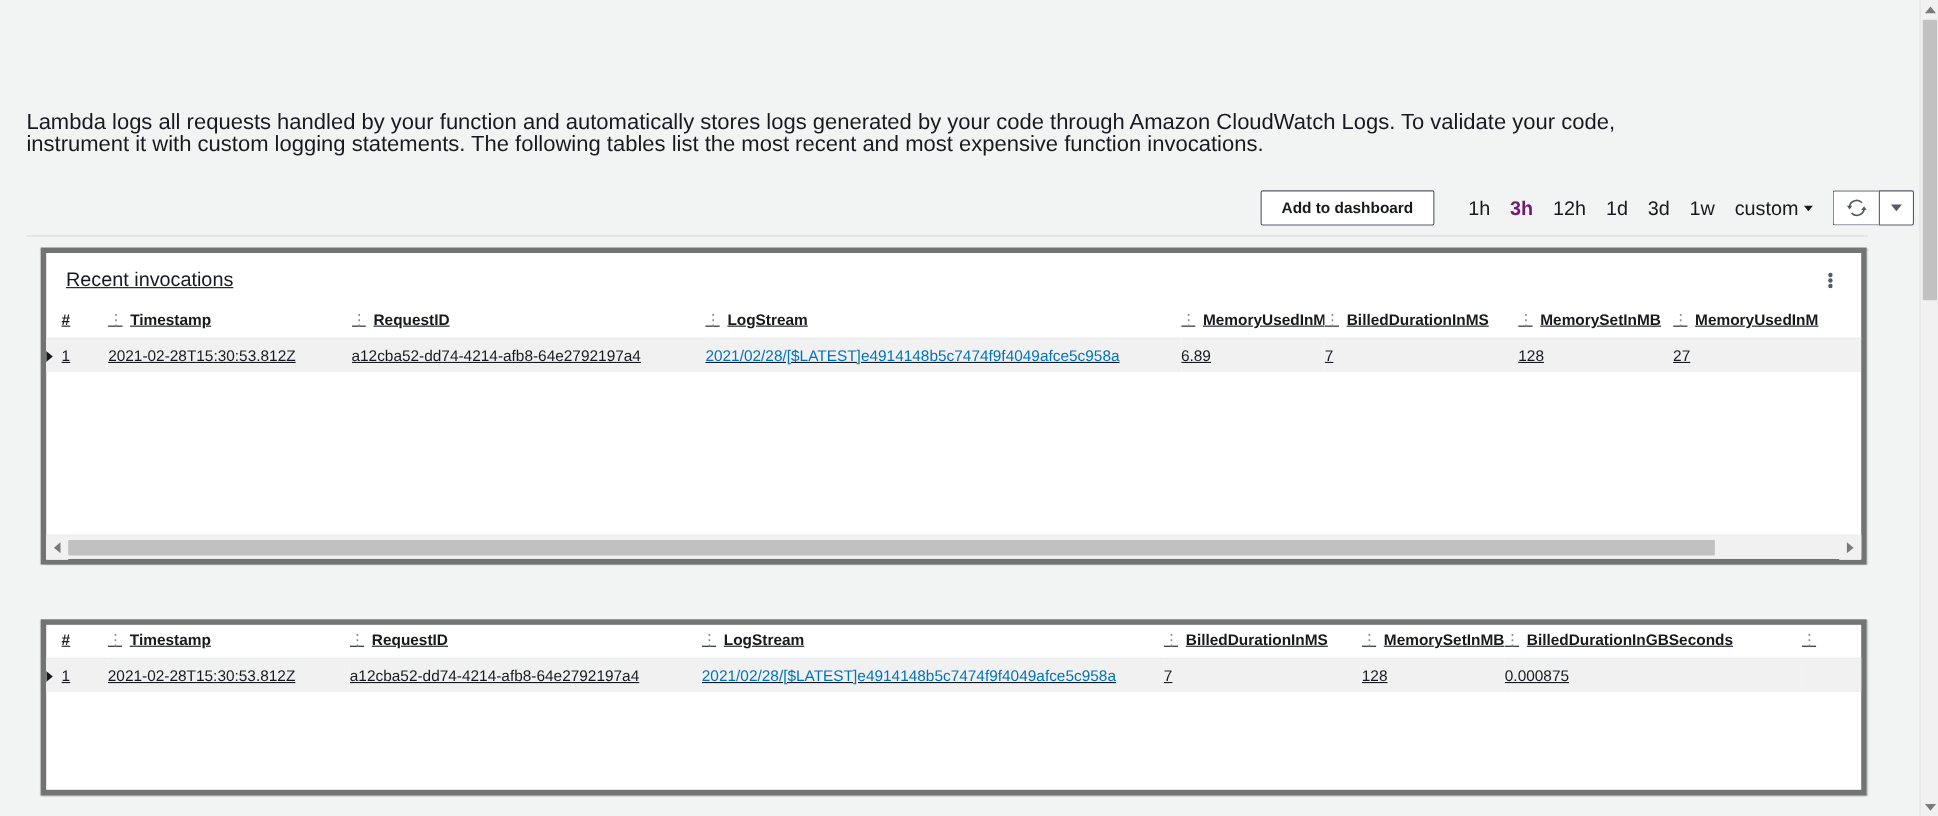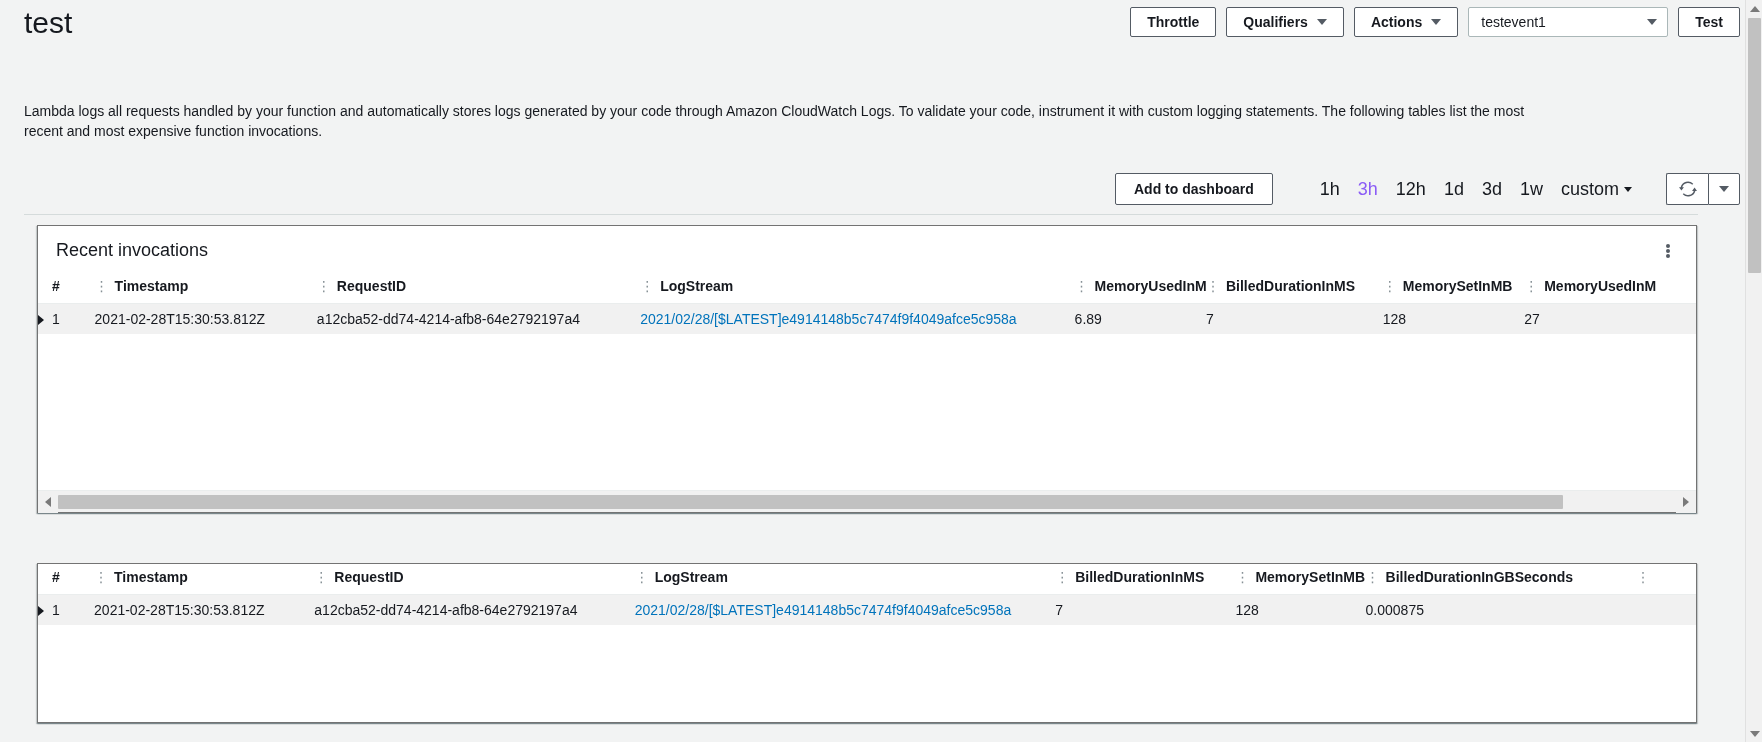--- a/index.html
+++ b/index.html
@@ -74,44 +74,44 @@
     position: absolute; left: 24px; top: 70px;
     font-size: 18px; font-weight: 700; color: #16191f;
     display: flex; align-items: baseline; gap: 9px;
   }
   .info-link {
     font-size: 12px; font-weight: 400; color: #0073bb;
     text-decoration: none; cursor: pointer;
   }
   .sec-desc {
     position: absolute; left: 24px; top: 101px; width: 1520px;
-    font-size: 14px; line-height: 20px; color: #16191f; font-weight: 400;
+    font-size: 20px; line-height: 20px; color: #16191f; font-weight: 400;
   }
 
   
   .actionrow {
     position: absolute; right: 22px; top: 173px;
-    display: flex; align-items: center; gap: 16px; padding-left: 32px;
+    display: flex; align-items: center; gap: 0; padding-left: 32px;
   }
   .btn-dash {
     background: #ffffff;
     border: 1px solid #545b64;
     border-radius: 2px;
     color: #16191f;
     font-size: 14px; font-weight: 700;
     height: 32px; padding: 0 18px;
     display: inline-flex; align-items: center;
     cursor: pointer;
   }
   .ranges { display: flex; align-items: center; gap: 0; margin-left: 22px; }
   .range {
     font-size: 18px; color: #16191f; font-weight: 400;
     padding: 0 9px; cursor: pointer; line-height: 32px;
   }
-  .range.active { color: #8b5cf6; font-weight: 400; }
+  .range.active { color: #701a75; font-weight: 700; }
   .range.custom { display: inline-flex; align-items: center; gap: 5px; padding-right: 4px;}
   .range.custom .tinycaret {
     width: 0; height: 0;
     border-left: 4px solid transparent;
     border-right: 4px solid transparent;
     border-top: 5px solid #16191f;
   }
   .refreshgrp { display: flex; margin-left: 14px; }
   .refreshbtn {
     width: 42px; height: 32px;
@@ -136,22 +136,23 @@
   }
 
   
   .divider {
     position: absolute; left: 24px; top: 214px; width: 1674px; height: 1px;
     background: #d5dbdb;
   }
   .panel {
     position: absolute; left: 37px; width: 1660px;
     background: #ffffff;
-    border: 1px solid #737373;
+    border: 5px solid #737373;
     box-shadow: 0 1px 1px 0 rgba(0,28,36,0.3), 1px 1px 1px 0 rgba(0,28,36,0.15), -1px 1px 1px 0 rgba(0,28,36,0.15);
+    text-decoration: underline;
   }
   #panel-recent { top: 225px; height: 288px; }
   #panel-expensive { top: 563px; height: 160px; overflow: hidden; }
 
   .panel-title {
     font-size: 18px; font-weight: 400; color: #16191f;
     padding: 14px 0 12px 18px;
   }
   .kebab {
     position: absolute; right: 20px; top: 16px;
@@ -247,44 +248,20 @@
   .vs-thumb {
     position: absolute; left: 2px; top: 18px; width: 13px; height: 255px;
     background: #c1c1c1; border-radius: 1px; cursor: pointer;
   }
 </style>
 </head>
 <body>
 
 <div class="page">
 
-  <div class="topbar">
-    <div class="fn-title">test</div>
-
-    <div class="topbtns">
-      <div class="btn">
-        <span>Throttle</span>
-      </div>
-      <div class="btn">
-        <span>Qualifiers</span>
-        <span class="caret"></span>
-      </div>
-      <div class="btn">
-        <span>Actions</span>
-        <span class="caret"></span>
-      </div>
-      <div class="select">
-        <span>testevent1</span>
-        <span class="caret"></span>
-      </div>
-      <div class="btn">
-        <span>Test</span>
-      </div>
-    </div>
-  </div>
 
   <div class="sec-desc">Lambda logs all requests handled by your function and automatically stores logs generated by your code through Amazon CloudWatch Logs. To validate your code, instrument it with custom logging statements. The following tables list the most recent and most expensive function invocations.</div>
 
   <div class="actionrow">
     <div class="btn-dash">
       <span>Add to dashboard</span>
     </div>
 
     <div class="ranges">
       <span class="range">1h</span>

